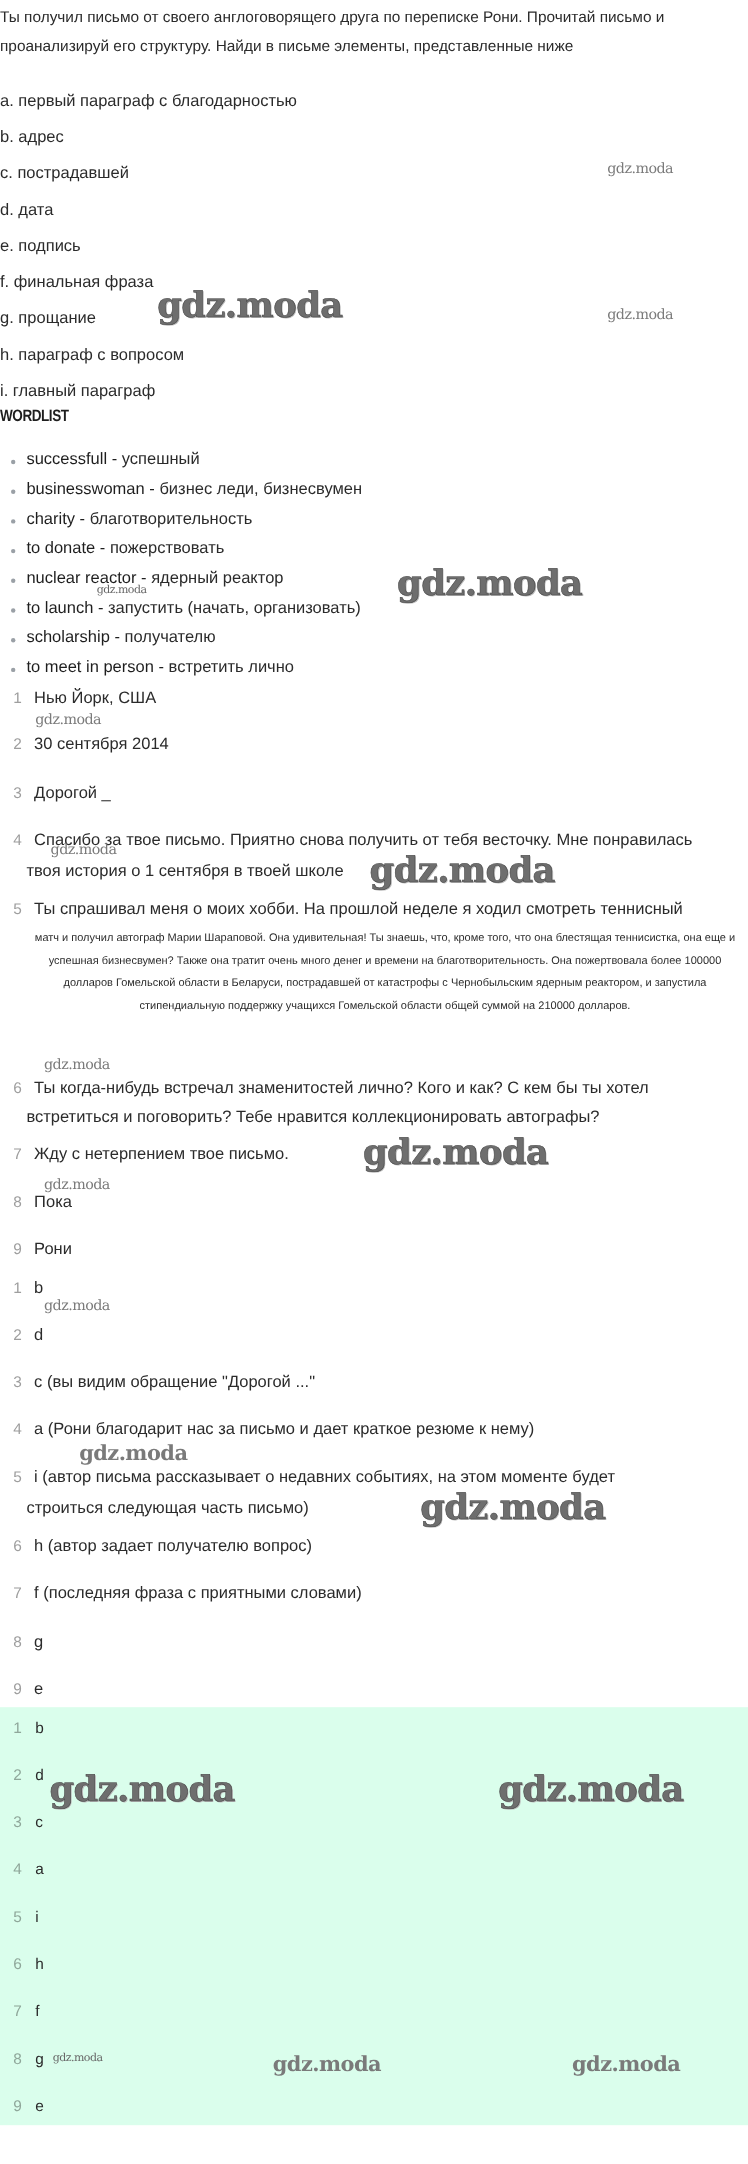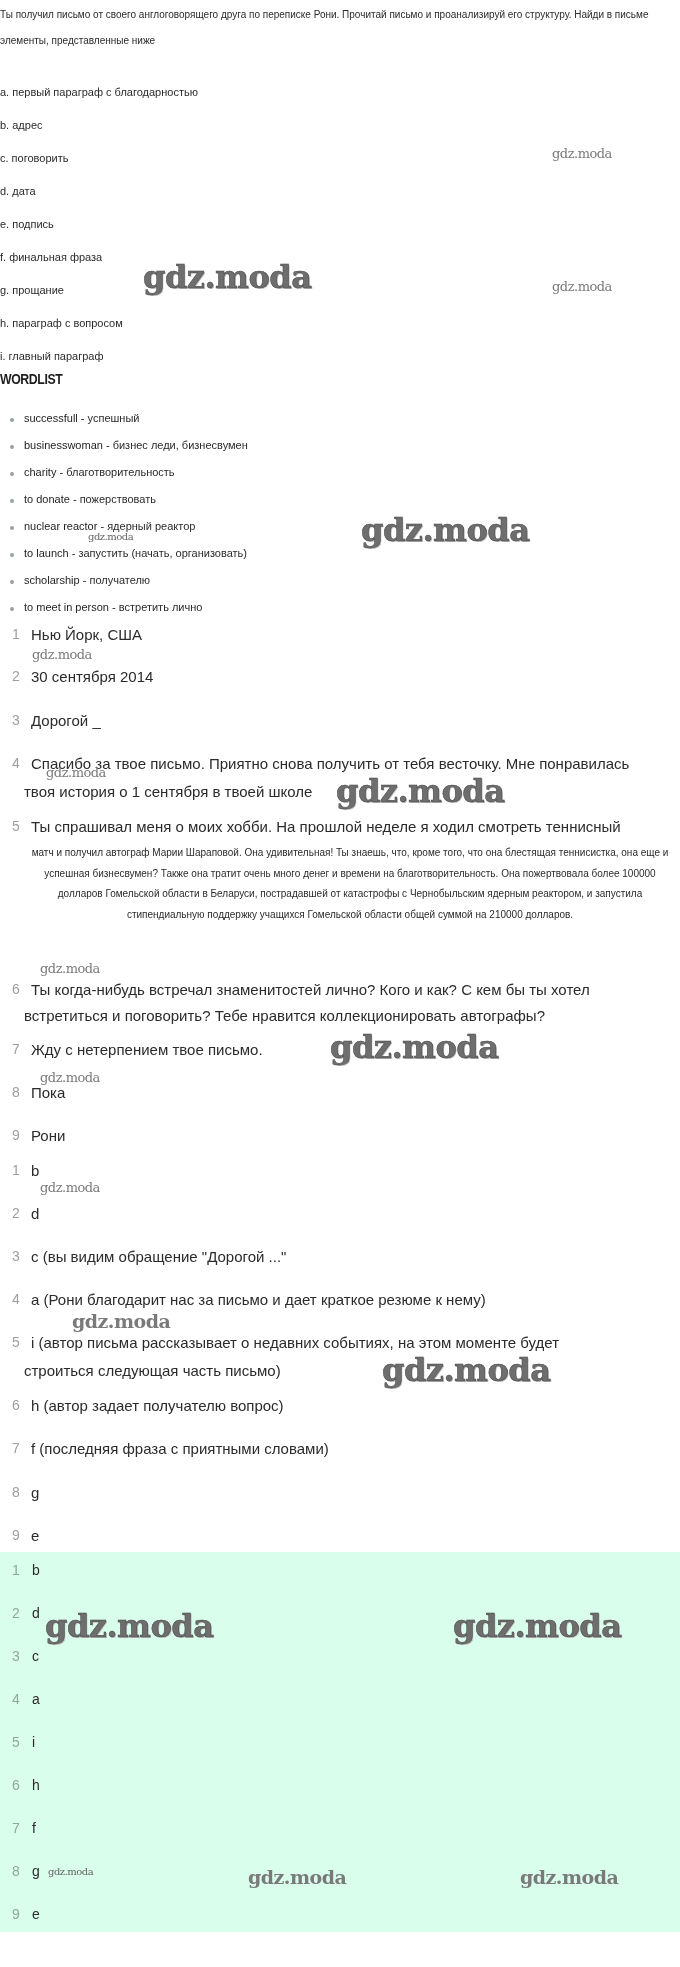--- a/index.html
+++ b/index.html
@@ -5,22 +5,22 @@
   html, body { margin: 0; padding: 0; background: #ffffff; }
   body {
     width: 680px;
     height: 1967px;
     position: relative;
     overflow: hidden;
     font-family: "Liberation Sans", sans-serif;
     color: #2b2b2b;
   }
   .abs { position: absolute; left: 0; }
-  .txt { font-size: 11px; line-height: 20px; color: #2b2b2b; white-space: nowrap; }
-  .intro { position: absolute; left: 0; top: 2px; width: 680px; font-size: 10px; line-height: 26px; color: #2b2b2b; }
+  .txt { font-size: 15px; line-height: 20px; color: #2b2b2b; white-space: nowrap; }
+  .intro { position: absolute; left: 0; top: 2px; width: 680px; font-size: 14px; line-height: 26px; color: #2b2b2b; }
   .heading { font-family: "Liberation Sans", sans-serif; font-weight: bold; font-size: 15px; letter-spacing: -0.5px; color: #1e1e1e; transform: scaleX(0.82); transform-origin: left; }
   .bullet { position: absolute; left: 10px; width: 4px; height: 4px; border-radius: 50%; background: #9aa0a6; }
   .wterm { font-weight: normal; color: #1e1e1e; }
   .wdef { color: #2b2b2b; }
   .num { position: absolute; left: 12px; font-size: 14px; color: #9e9e9e; width: 12px; }
   .line-text { position: absolute; left: 31px; font-size: 15px; line-height: 20px; color: #2b2b2b; white-space: nowrap; text-align: right; }
   .wrap-text { position: absolute; left: 24px; width: 650px; font-size: 10px; line-height: 20px; color: #2b2b2b; text-align: center; }
   .answers-box { position: absolute; left: 0; top: 1552px; width: 680px; height: 380px; background: #dafeec; }
   .ans-num { position: absolute; left: 12px; font-size: 14px; color: #8fa79a; }
   .ans-val { position: absolute; left: 32px; font-size: 14px; color: #2b2b2b; }
@@ -30,21 +30,21 @@
   .wm-sm { font-size: 13px; color: #7a7a7a; font-weight: normal; }
   .wm-xs { font-size: 10px; color: #666; font-weight: normal; }
 </style>
 </head>
 <body>
 
 <div class="intro">Ты получил письмо от своего англоговорящего друга по переписке Рони. Прочитай письмо и проанализируй его структуру. Найди в письме элементы, представленные ниже</div>
 
 <div class="abs txt" style="top:82px">a. первый параграф с благодарностью</div>
 <div class="abs txt" style="top:115px">b. адрес</div>
-<div class="abs txt" style="top:148px">c. поговорить</div>
+<div class="abs txt" style="top:148px">c. пострадавшей</div>
 <div class="abs txt" style="top:181px">d. дата</div>
 <div class="abs txt" style="top:214px">e. подпись</div>
 <div class="abs txt" style="top:247px">f. финальная фраза</div>
 <div class="abs txt" style="top:280px">g. прощание</div>
 <div class="abs txt" style="top:313px">h. параграф с вопросом</div>
 <div class="abs txt" style="top:346px">i. главный параграф</div>
 
 <div class="abs heading" style="top:370px">WORDLIST</div>
 
 <div>

